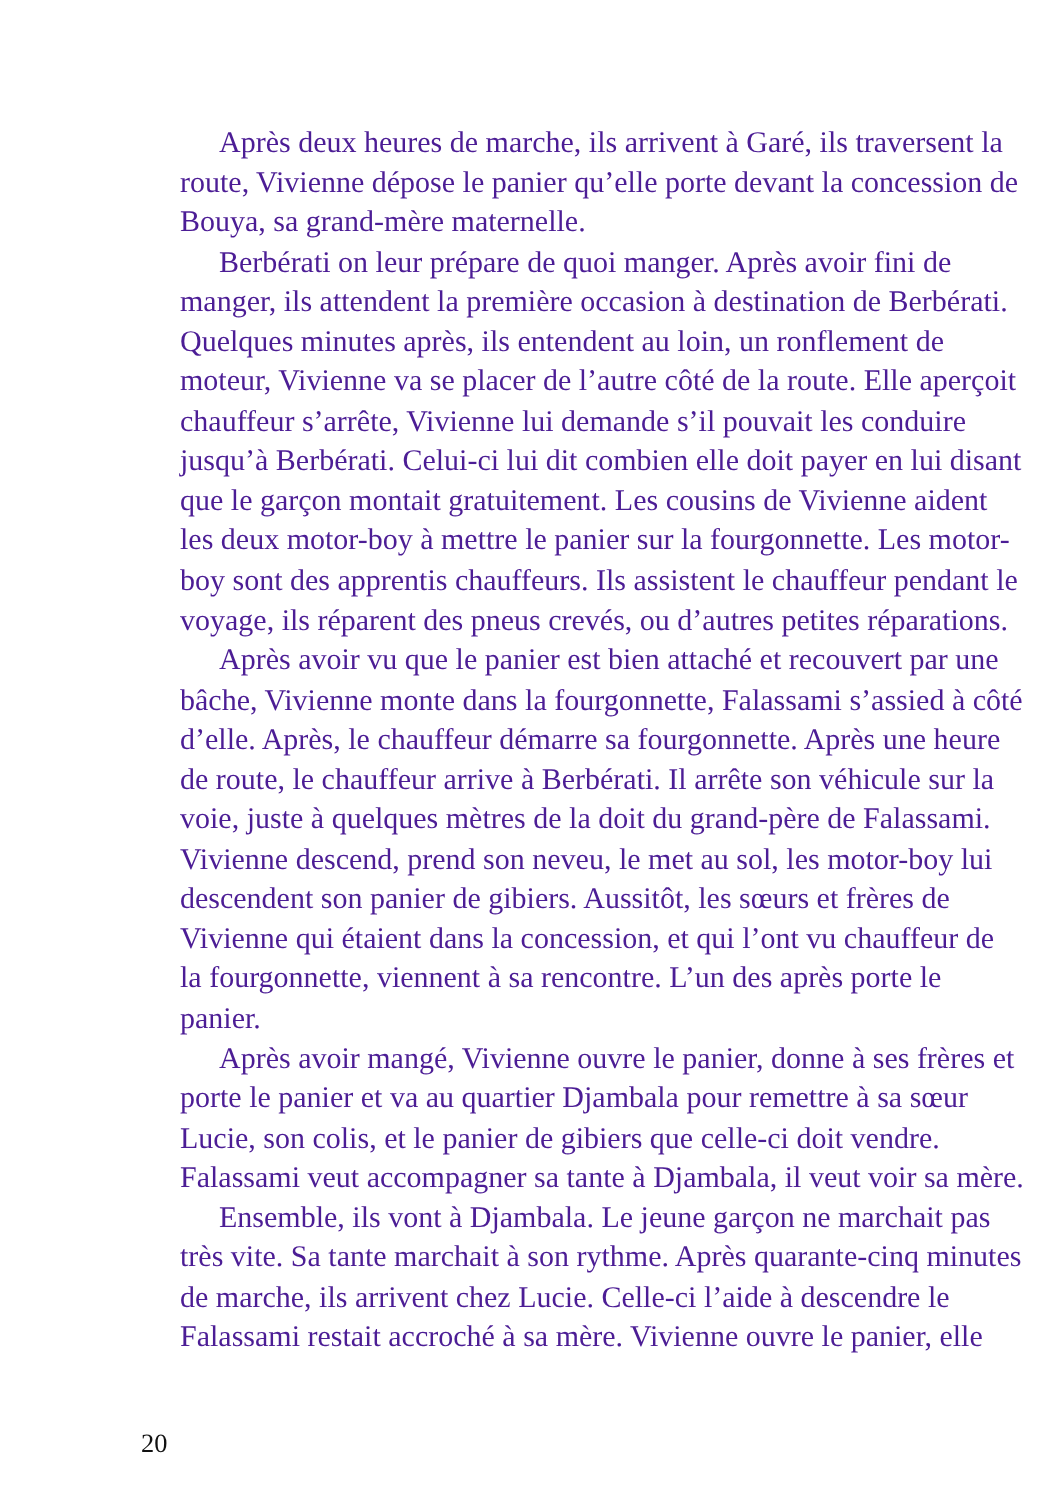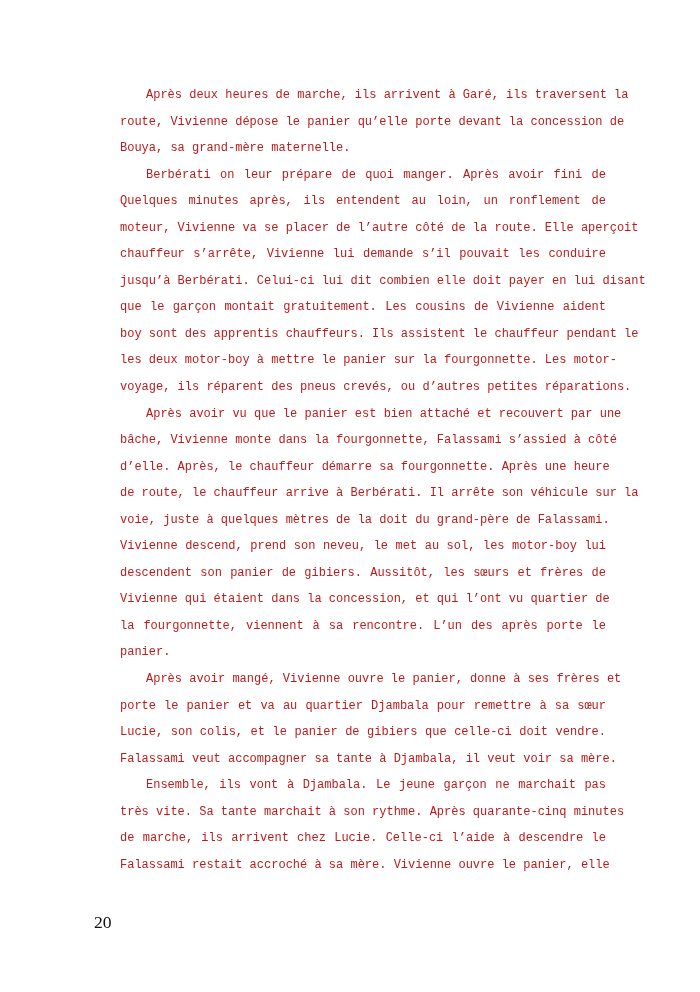--- a/index.html
+++ b/index.html
@@ -2,81 +2,82 @@
 <html><head>
 <meta charset="utf-8">
 <style>
   html, body { margin: 0; padding: 0; background: #ffffff; }
   body { width: 700px; height: 992px; position: relative; overflow: hidden; }
   .page {
     position: absolute;
     left: 94px;
     top: 82px;
     width: 512px;
-    font-family: Liberation Mono, monospace;
-    font-size: 12px;
+    font-family: Liberation Serif, serif;
+    font-size: 20px;
     line-height: 26.55px;
-    color: #b91c1c;
+    color: #4c1d95;
   }
   .para {
     margin: 0;
     text-indent: 26px;
     text-align: justify;
     hyphens: none;
   }
   .line {
     display: block;
     text-align: justify;
     text-align-last: justify;
     white-space: nowrap;
     height: 26.55px;
   }
   .line.last { text-align-last: left; }
   .line.indent { padding-left: 26px; }
   .page-number {
     position: absolute;
     left: 94px;
-    top: 912px;
+    top: 952px;
     font-family: "Liberation Serif", "DejaVu Serif", serif;
     font-size: 17.6px;
     color: #111111;
   }
 </style>
 </head>
 <body>
 
 <div class="page">
 
   <div class="para">
     <span class="line indent">Après deux heures de marche, ils arrivent à Garé, ils traversent la</span>
     <span class="line">route, Vivienne dépose le panier qu’elle porte devant la concession de</span>
     <span class="line last">Bouya, sa grand-mère maternelle.</span>
   </div>
 
   <div class="para">
     <span class="line indent">Berbérati on leur prépare de quoi manger. Après avoir fini de</span>
+    <span class="line">manger, ils attendent la première occasion à destination de Berbérati.</span>
     <span class="line">Quelques minutes après, ils entendent au loin, un ronflement de</span>
     <span class="line">moteur, Vivienne va se placer de l’autre côté de la route. Elle aperçoit</span>
     <span class="line">chauffeur s’arrête, Vivienne lui demande s’il pouvait les conduire</span>
     <span class="line">jusqu’à Berbérati. Celui-ci lui dit combien elle doit payer en lui disant</span>
     <span class="line">que le garçon montait gratuitement. Les cousins de Vivienne aident</span>
+    <span class="line">les deux motor-boy à mettre le panier sur la fourgonnette. Les motor-</span>
     <span class="line">boy sont des apprentis chauffeurs. Ils assistent le chauffeur pendant le</span>
-    <span class="line">les deux motor-boy à mettre le panier sur la fourgonnette. Les motor-</span>
     <span class="line last">voyage, ils réparent des pneus crevés, ou d’autres petites réparations.</span>
   </div>
 
   <div class="para">
     <span class="line indent">Après avoir vu que le panier est bien attaché et recouvert par une</span>
     <span class="line">bâche, Vivienne monte dans la fourgonnette, Falassami s’assied à côté</span>
     <span class="line">d’elle. Après, le chauffeur démarre sa fourgonnette. Après une heure</span>
     <span class="line">de route, le chauffeur arrive à Berbérati. Il arrête son véhicule sur la</span>
     <span class="line">voie, juste à quelques mètres de la doit du grand-père de Falassami.</span>
     <span class="line">Vivienne descend, prend son neveu, le met au sol, les motor-boy lui</span>
     <span class="line">descendent son panier de gibiers. Aussitôt, les sœurs et frères de</span>
-    <span class="line">Vivienne qui étaient dans la concession, et qui l’ont vu quartier de</span>
+    <span class="line">Vivienne qui étaient dans la concession, et qui l’ont vu chauffeur de</span>
     <span class="line">la fourgonnette, viennent à sa rencontre. L’un des après porte le</span>
     <span class="line last">panier.</span>
   </div>
 
   <div class="para">
     <span class="line indent">Après avoir mangé, Vivienne ouvre le panier, donne à ses frères et</span>
     <span class="line">porte le panier et va au quartier Djambala pour remettre à sa sœur</span>
     <span class="line">Lucie, son colis, et le panier de gibiers que celle-ci doit vendre.</span>
     <span class="line last">Falassami veut accompagner sa tante à Djambala, il veut voir sa mère.</span>
   </div>

